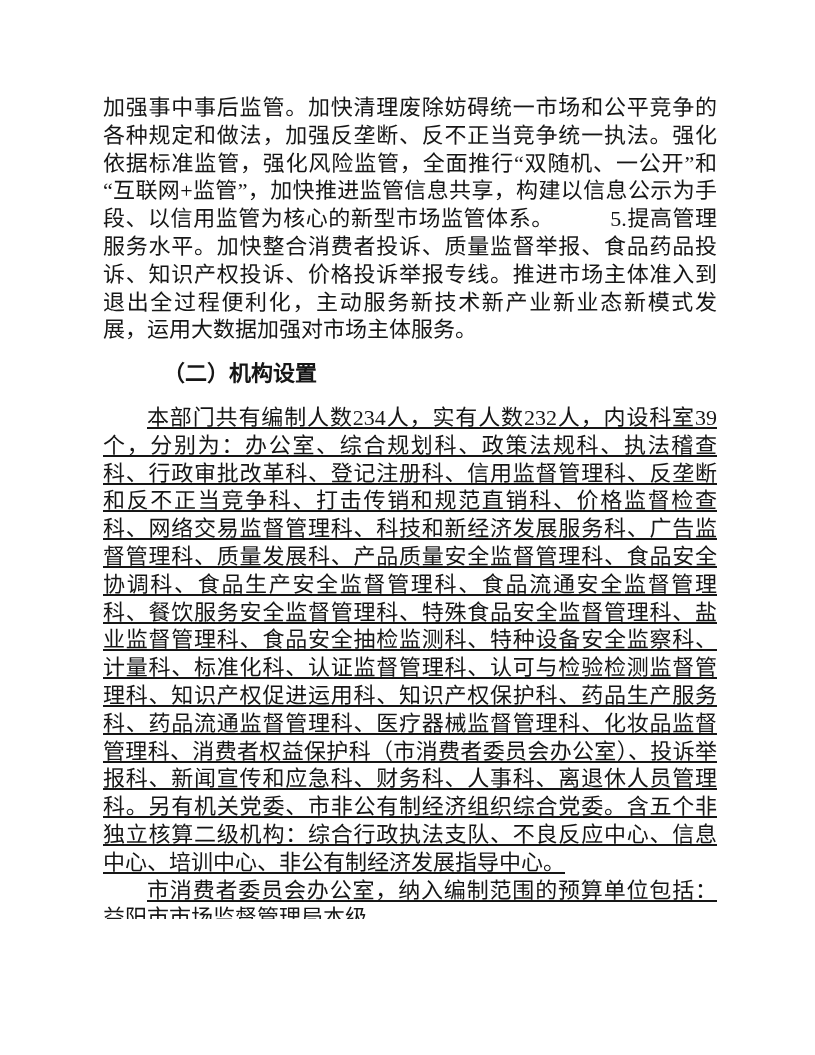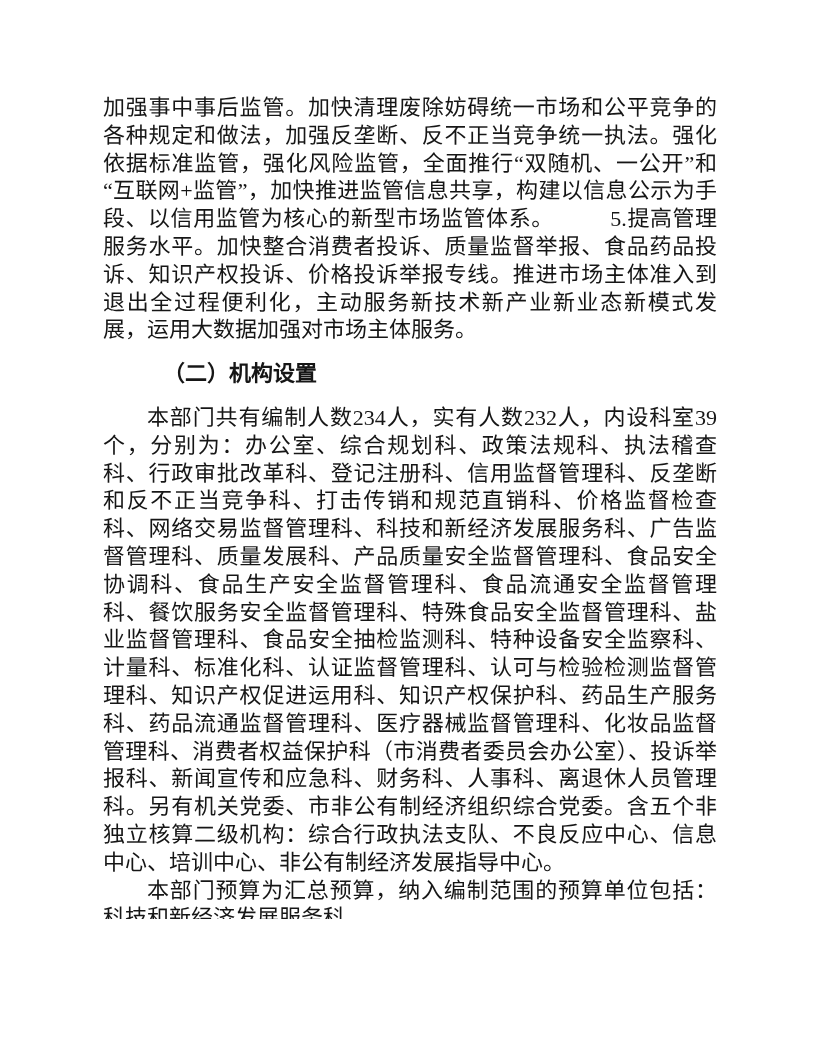--- a/index.html
+++ b/index.html
@@ -25,35 +25,36 @@
     line-height: 27.8px;
   }
   .para {
     margin: 0;
     text-align: justify;
     text-justify: inter-ideograph;
     word-break: break-all;
   }
   .para.indent {
     text-indent: 2em;
+    text-decoration: underline;
   }
   .heading {
     margin: 16px;
     font-family: "Liberation Sans", "DejaVu Sans", sans-serif;
     font-size: 22px;
     line-height: 27.8px;
     font-weight: bold;
     text-indent: 2em;
     text-align: left;
   }
 </style>
 </head>
 <body>
 
 <div class="page">
   <div class="content">
     <p class="para">加强事中事后监管。加快清理废除妨碍统一市场和公平竞争的各种规定和做法，加强反垄断、反不正当竞争统一执法。强化依据标准监管，强化风险监管，全面推行“双随机、一公开”和“互联网+监管”，加快推进监管信息共享，构建以信息公示为手段、以信用监管为核心的新型市场监管体系。　　　5.提高管理服务水平。加快整合消费者投诉、质量监督举报、食品药品投诉、知识产权投诉、价格投诉举报专线。推进市场主体准入到退出全过程便利化，主动服务新技术新产业新业态新模式发展，运用大数据加强对市场主体服务。</p>
     <h3 class="heading">（二）机构设置</h3>
     <p class="para indent">本部门共有编制人数234人，实有人数232人，内设科室39个，分别为：办公室、综合规划科、政策法规科、执法稽查科、行政审批改革科、登记注册科、信用监督管理科、反垄断和反不正当竞争科、打击传销和规范直销科、价格监督检查科、网络交易监督管理科、科技和新经济发展服务科、广告监督管理科、质量发展科、产品质量安全监督管理科、食品安全协调科、食品生产安全监督管理科、食品流通安全监督管理科、餐饮服务安全监督管理科、特殊食品安全监督管理科、盐业监督管理科、食品安全抽检监测科、特种设备安全监察科、计量科、标准化科、认证监督管理科、认可与检验检测监督管理科、知识产权促进运用科、知识产权保护科、药品生产服务科、药品流通监督管理科、医疗器械监督管理科、化妆品监督管理科、消费者权益保护科（市消费者委员会办公室）、投诉举报科、新闻宣传和应急科、财务科、人事科、离退休人员管理科。另有机关党委、市非公有制经济组织综合党委。含五个非独立核算二级机构：综合行政执法支队、不良反应中心、信息中心、培训中心、非公有制经济发展指导中心。</p>
-    <p class="para indent">本部门预算为汇总预算，纳入编制范围的预算单位包括：科技和新经济发展服务科。</p>
+    <p class="para indent">市消费者委员会办公室，纳入编制范围的预算单位包括：益阳市市场监督管理局本级。</p>
     <h3 class="heading">三、离退休人员管理科</h3>
   </div>
 </div>
 
 </body></html>

